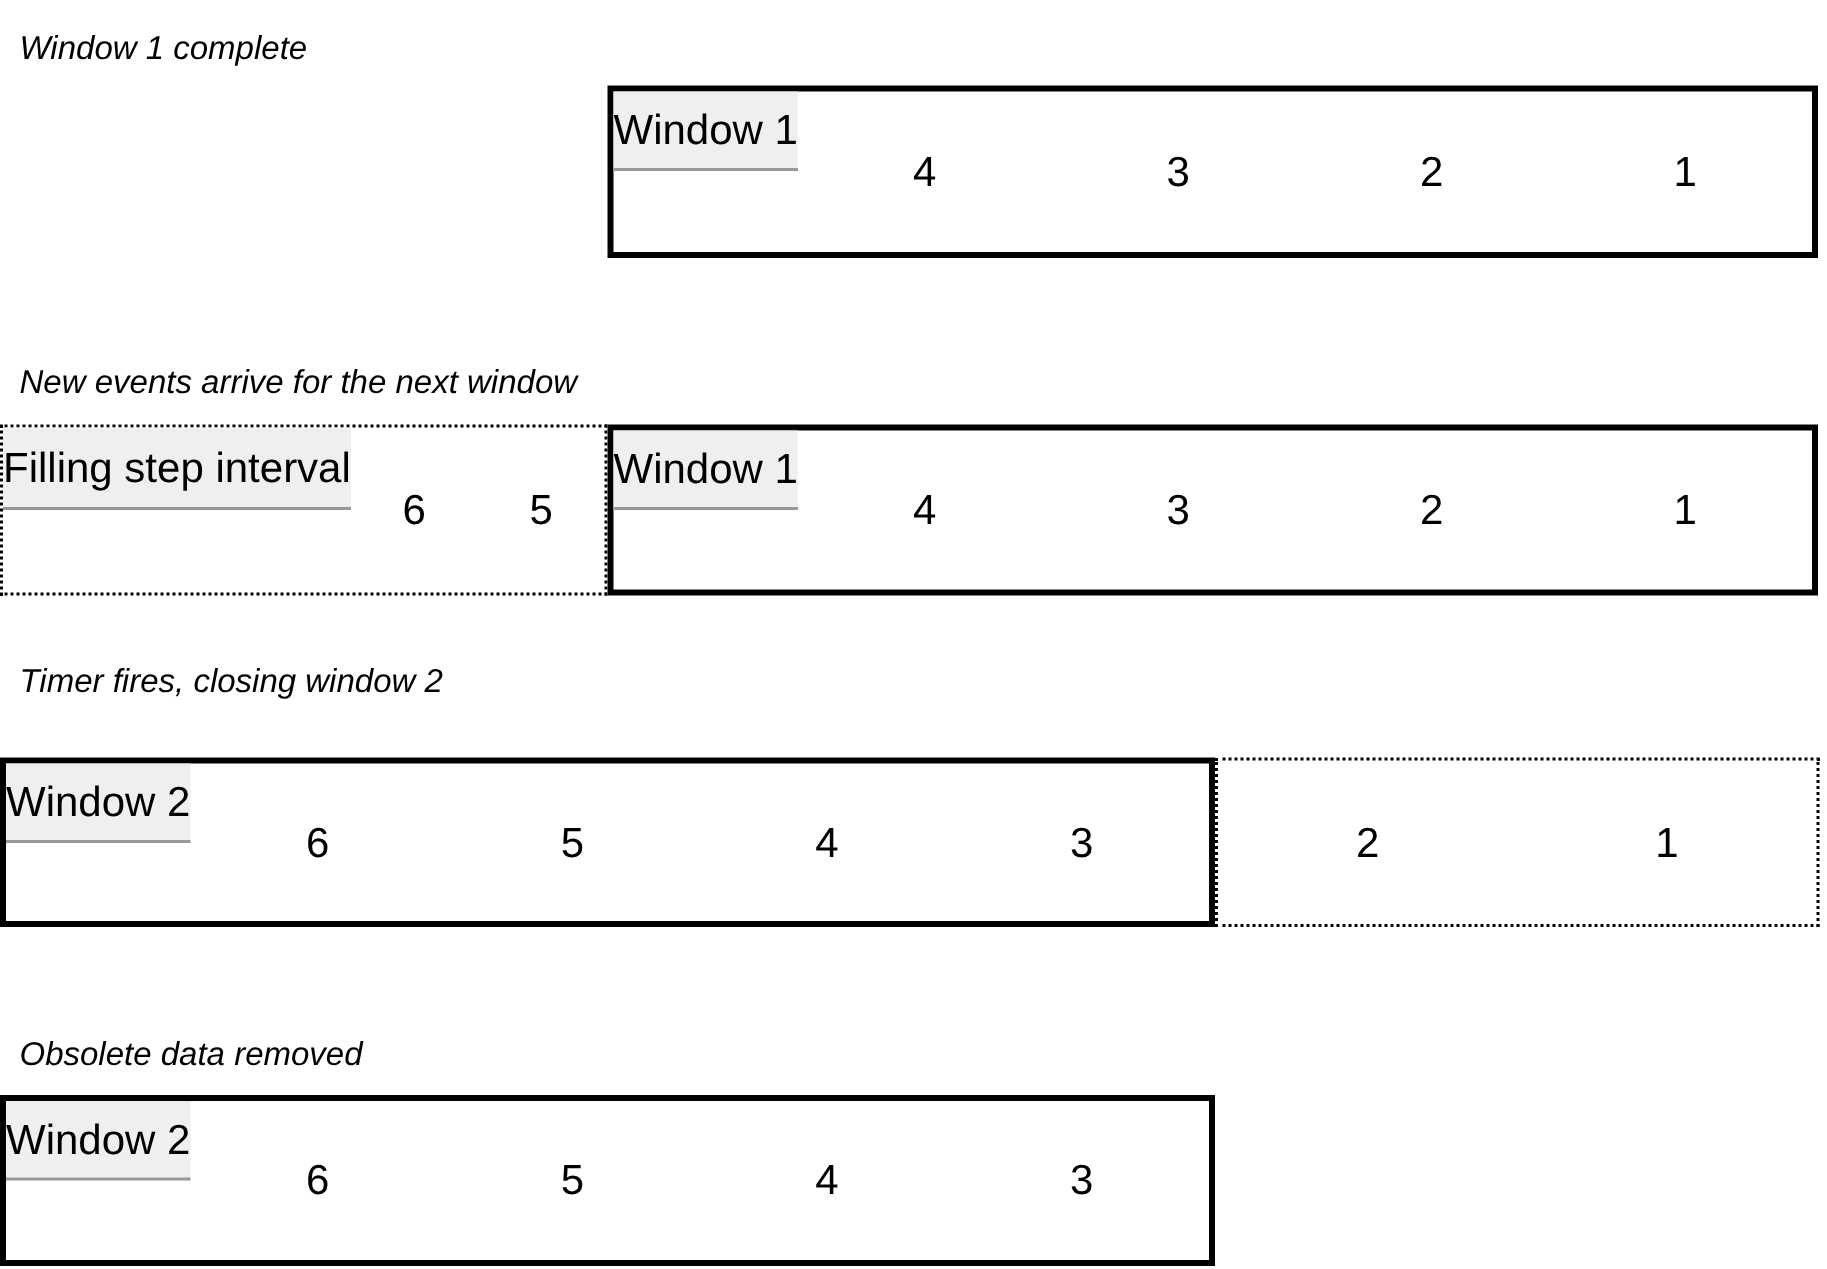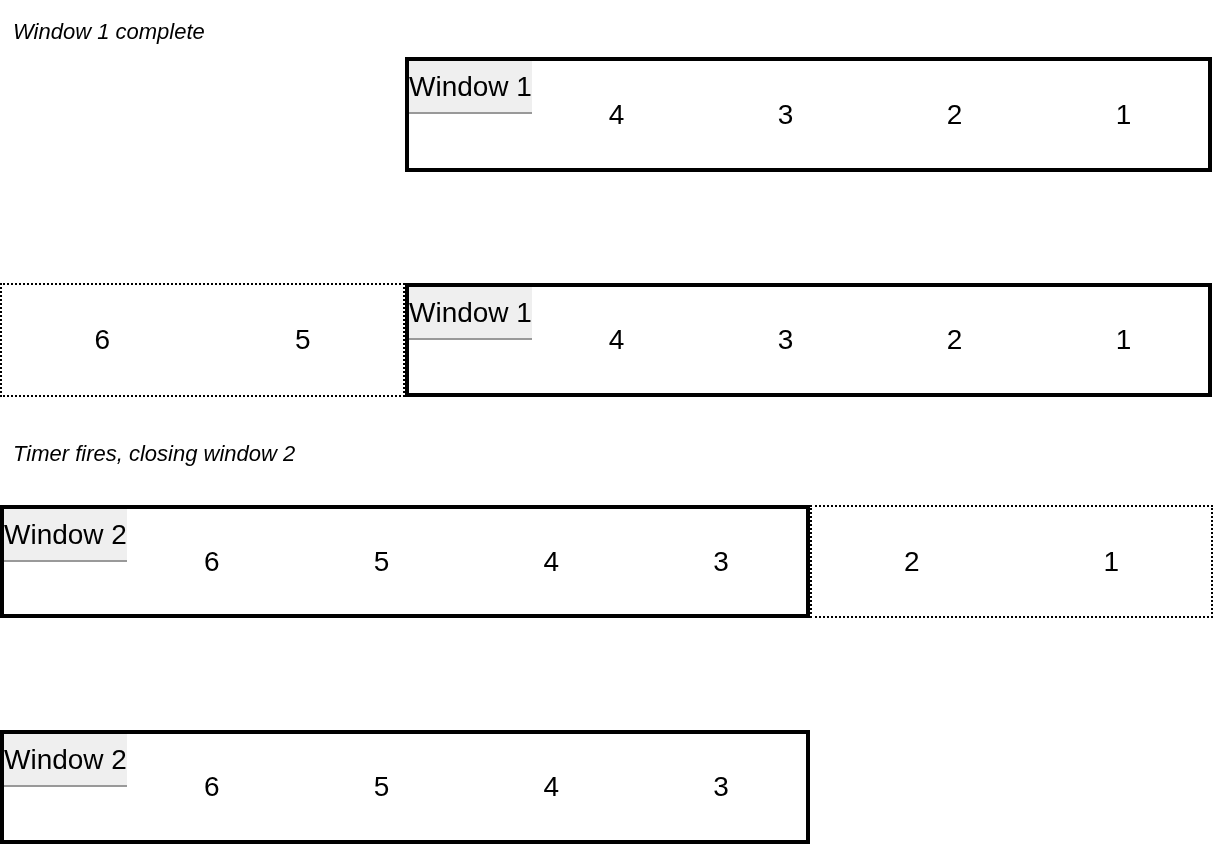--- a/index.html
+++ b/index.html
@@ -80,21 +80,23 @@
   <div class="wtable solid t1">
     <div class="hdr">Window 1</div>
     <div class="row">
       <div class="cell">4</div>
       <div class="cell">3</div>
       <div class="cell">2</div>
       <div class="cell">1</div>
     </div>
   </div>
 
+  <div class="stage-label l2">New events arrive for the next window</div>
   <div class="wtable dotted t2a">
+    <div class="hdr">Filling step interval</div>
     <div class="row">
       <div class="cell">6</div>
       <div class="cell">5</div>
     </div>
   </div>
   <div class="wtable solid t2b">
     <div class="hdr">Window 1</div>
     <div class="row">
       <div class="cell">4</div>
       <div class="cell">3</div>
@@ -113,20 +115,21 @@
       <div class="cell">3</div>
     </div>
   </div>
   <div class="wtable dotted t3b">
     <div class="row">
       <div class="cell">2</div>
       <div class="cell">1</div>
     </div>
   </div>
 
+  <div class="stage-label l4">Obsolete data removed</div>
   <div class="wtable solid t4">
     <div class="hdr">Window 2</div>
     <div class="row">
       <div class="cell">6</div>
       <div class="cell">5</div>
       <div class="cell">4</div>
       <div class="cell">3</div>
     </div>
   </div>
 

